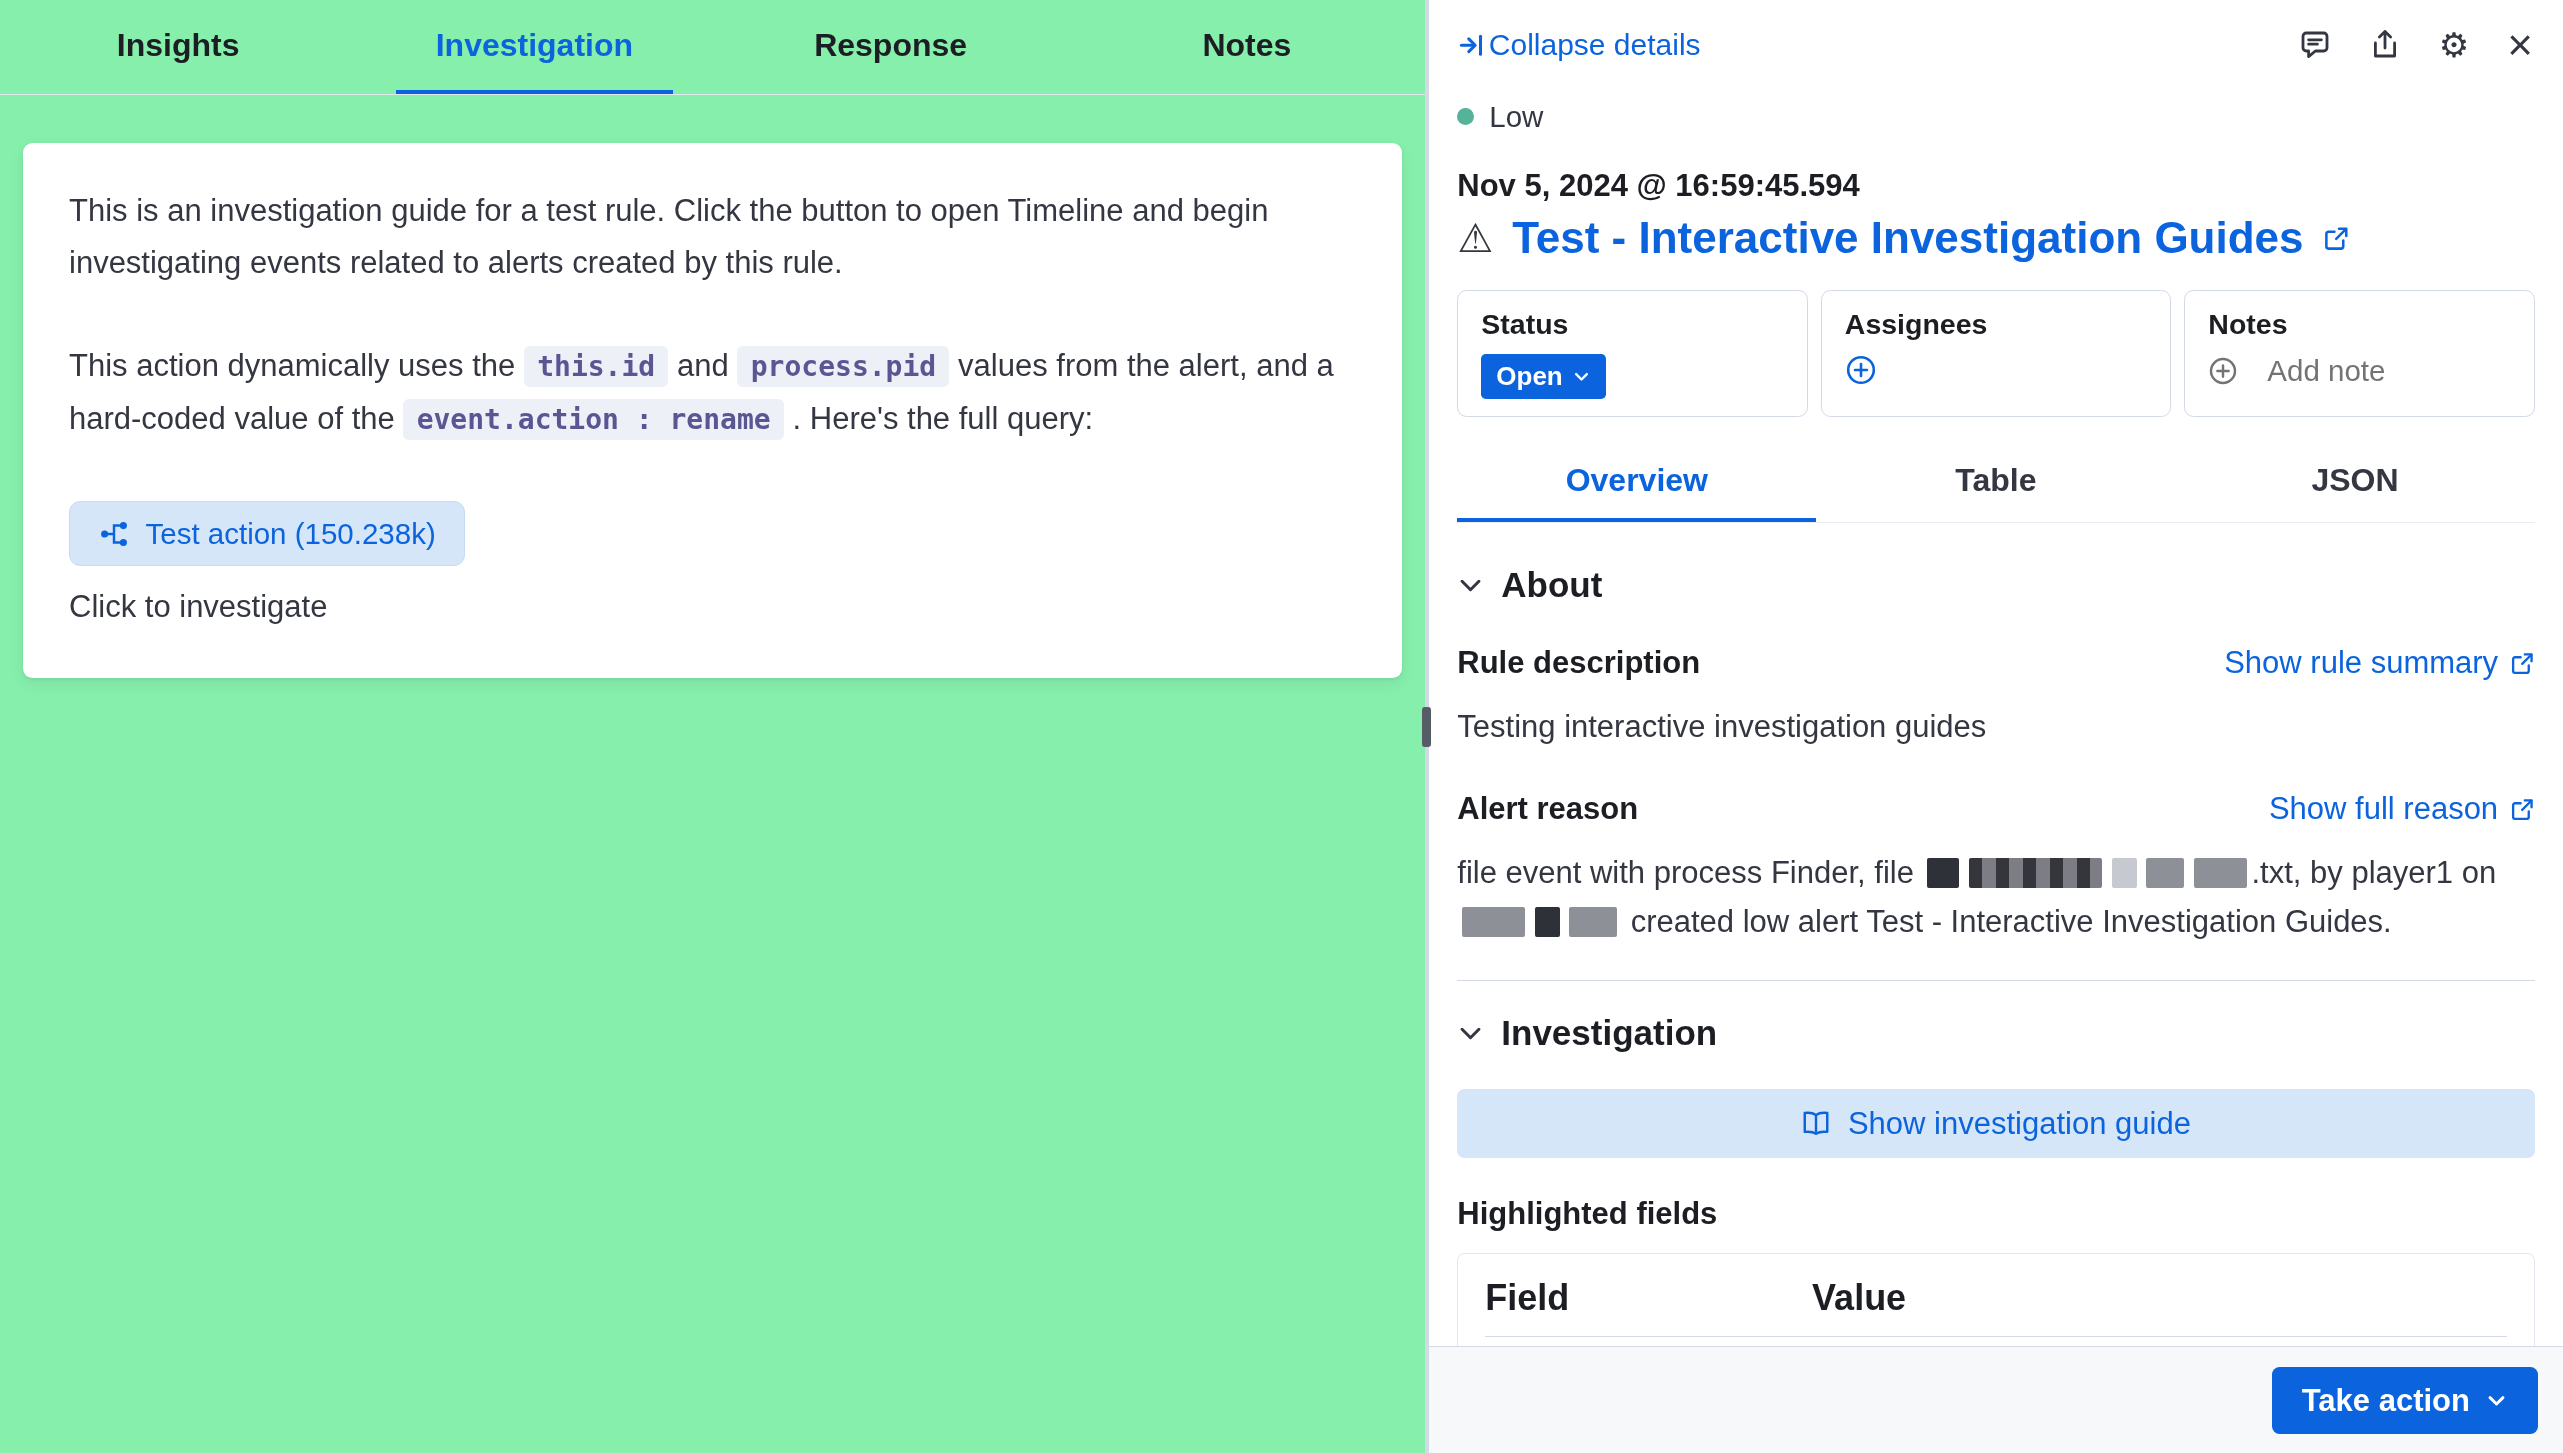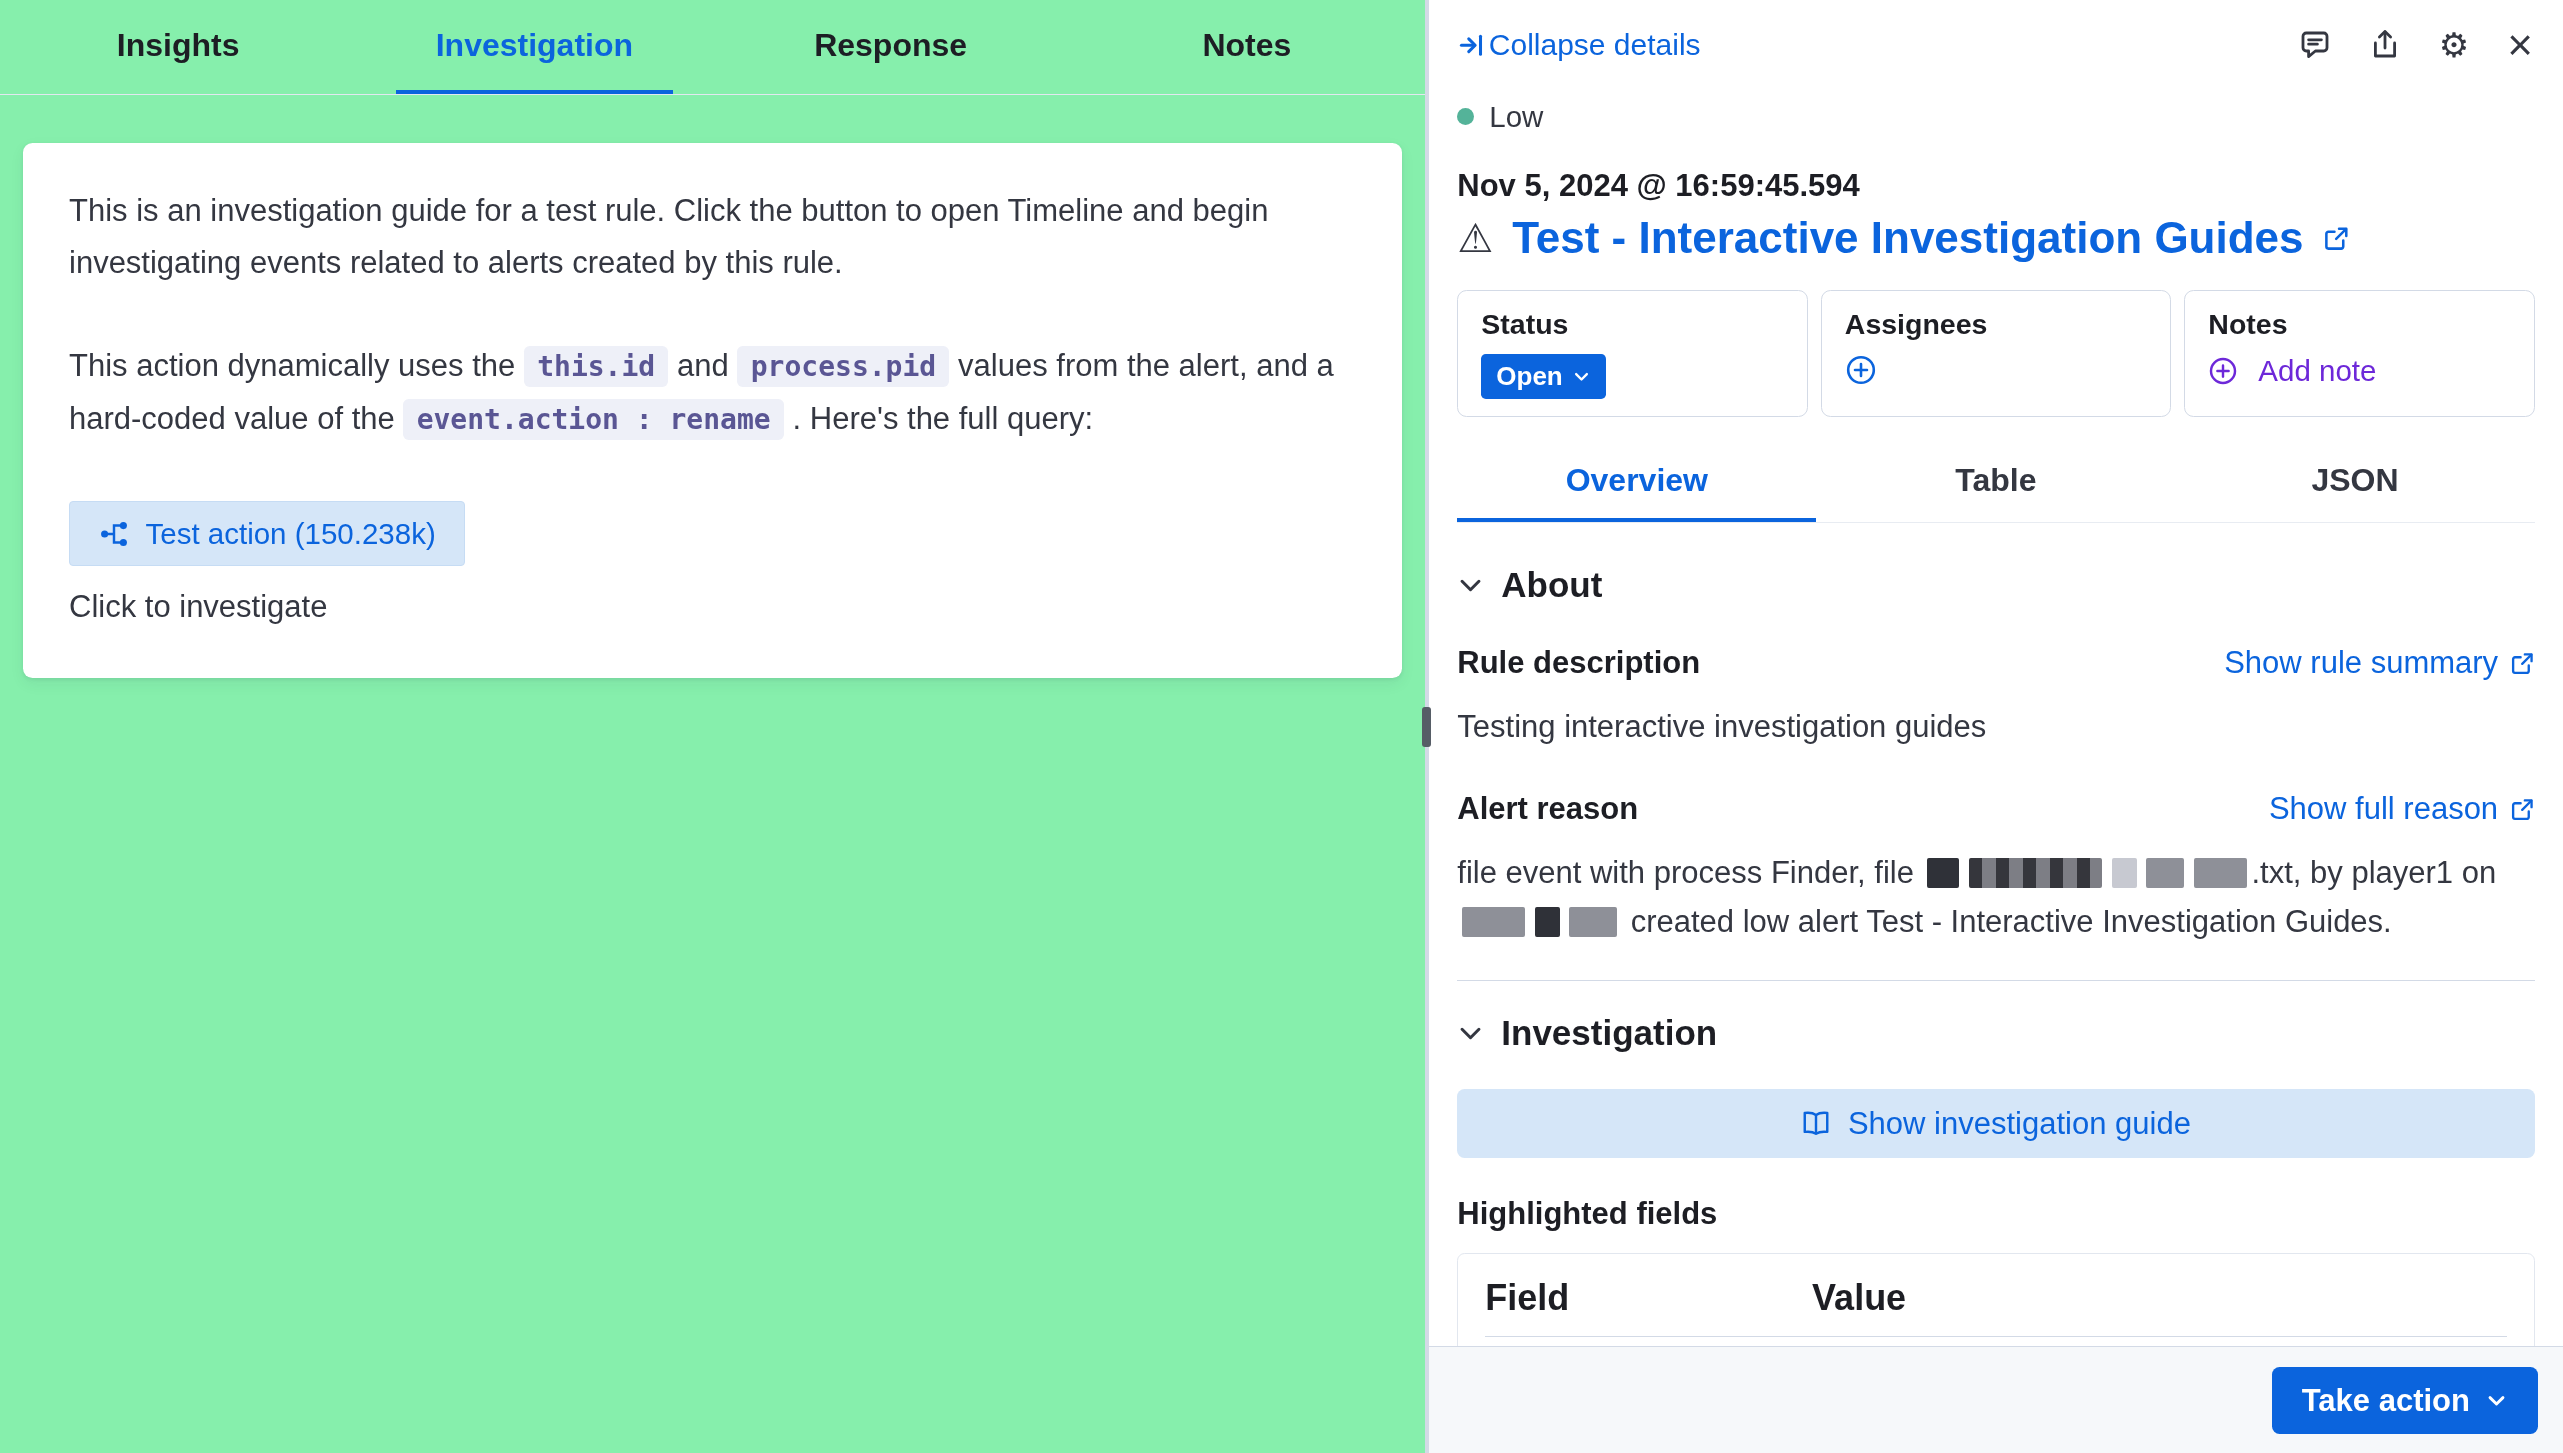--- a/index.html
+++ b/index.html
@@ -29,21 +29,21 @@
   .guide-para { font-size:31px; line-height:52px; color:#343741; }
   .guide-para + .guide-para { margin-top:51px; }
   code.inline {
     font-family:"DejaVu Sans Mono","Liberation Mono",monospace;
     font-size:28px; font-weight:bold; color:#5a5694;
     background:#eef0f8; border-radius:5.7px; padding:3.8px 13.3px; white-space:nowrap;
   }
   .test-action-btn {
     margin-top:55px; display:inline-flex; align-items:center; gap:17px;
     background:#d5e6f8; border:1px solid #c6dcf4; color:#0b64dd;
-    font-family:inherit; font-size:29.5px; height:65px; padding:0 28.5px; border-radius:4px; cursor:pointer;
+    font-family:inherit; font-size:29.5px; height:65px; padding:0 28.5px; border-radius:11px; cursor:pointer;
   }
   .guide-caption { margin-top:23px; font-size:31px; color:#343741; }
 
   
   .divider { width:3.8px; background:#d3dae6; position:relative; flex:none; }
   .divider .handle {
     position:absolute; top:50%; left:-2.9px; transform:translateY(-50%);
     width:8.6px; height:40px; background:#565d66; border-radius:2.9px;
   }
 
@@ -69,21 +69,21 @@
 
   .cards-row { margin-top:27px; display:flex; gap:13.3px; }
   .info-card { flex:1; border:1.9px solid #d3dae6; border-radius:9.5px; padding:17px 23px; min-height:126px; }
   .info-card .card-label { font-size:28.5px; font-weight:bold; color:#1d1e24; margin-bottom:13.3px; }
   .status-badge {
     display:inline-flex; align-items:center; gap:9.5px; background:#0b64dd; color:#fff;
     font-size:26px; font-weight:bold; padding:6.7px 15px; border-radius:4.8px; cursor:pointer;
   }
   .risk-value { font-size:29.5px; color:#343741; }
   .plus-circle { color:#0b64dd; cursor:pointer; }
-  .add-note-link { display:inline-flex; align-items:center; gap:20px; color:#6d28d9; font-size:29.5px; cursor:pointer; }
+  .add-note-link { display:inline-flex; align-items:center; gap:29px; color:#737373; font-size:29.5px; cursor:pointer; }
 
   .right-tabs { margin-top:28.5px; display:flex; border-bottom:1px solid #e8ecf2; }
   .right-tab { flex:1; text-align:center; font-size:32px; font-weight:bold; color:#343741; padding:17px 0 19px 0; border-bottom:4.8px solid transparent; cursor:pointer; }
   .right-tab.active { color:#0b64dd; border-bottom-color:#0b64dd; }
 
   .section-heading { display:flex; align-items:center; gap:17px; font-size:35px; font-weight:bold; color:#1d1e24; cursor:pointer; }
   .section-about { margin-top:42px; }
   .label-row { margin-top:40px; display:flex; align-items:center; justify-content:space-between; }
   .bold-label { font-size:31px; font-weight:bold; color:#1d1e24; }
   .side-link { display:inline-flex; align-items:center; gap:11.4px; color:#0b64dd; font-size:31px; cursor:pointer; }

